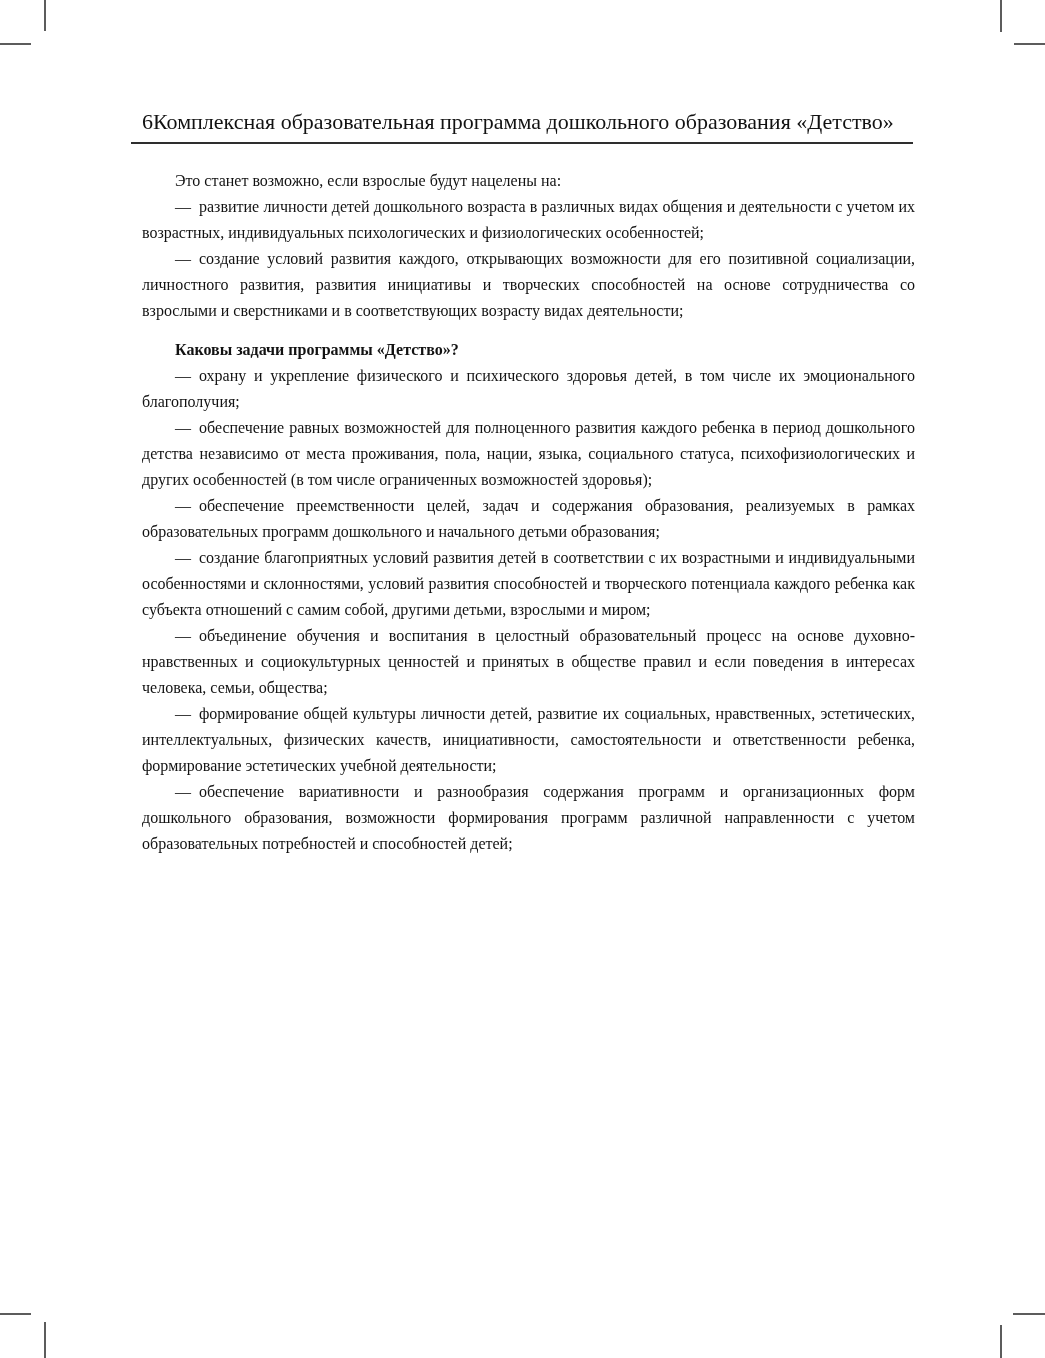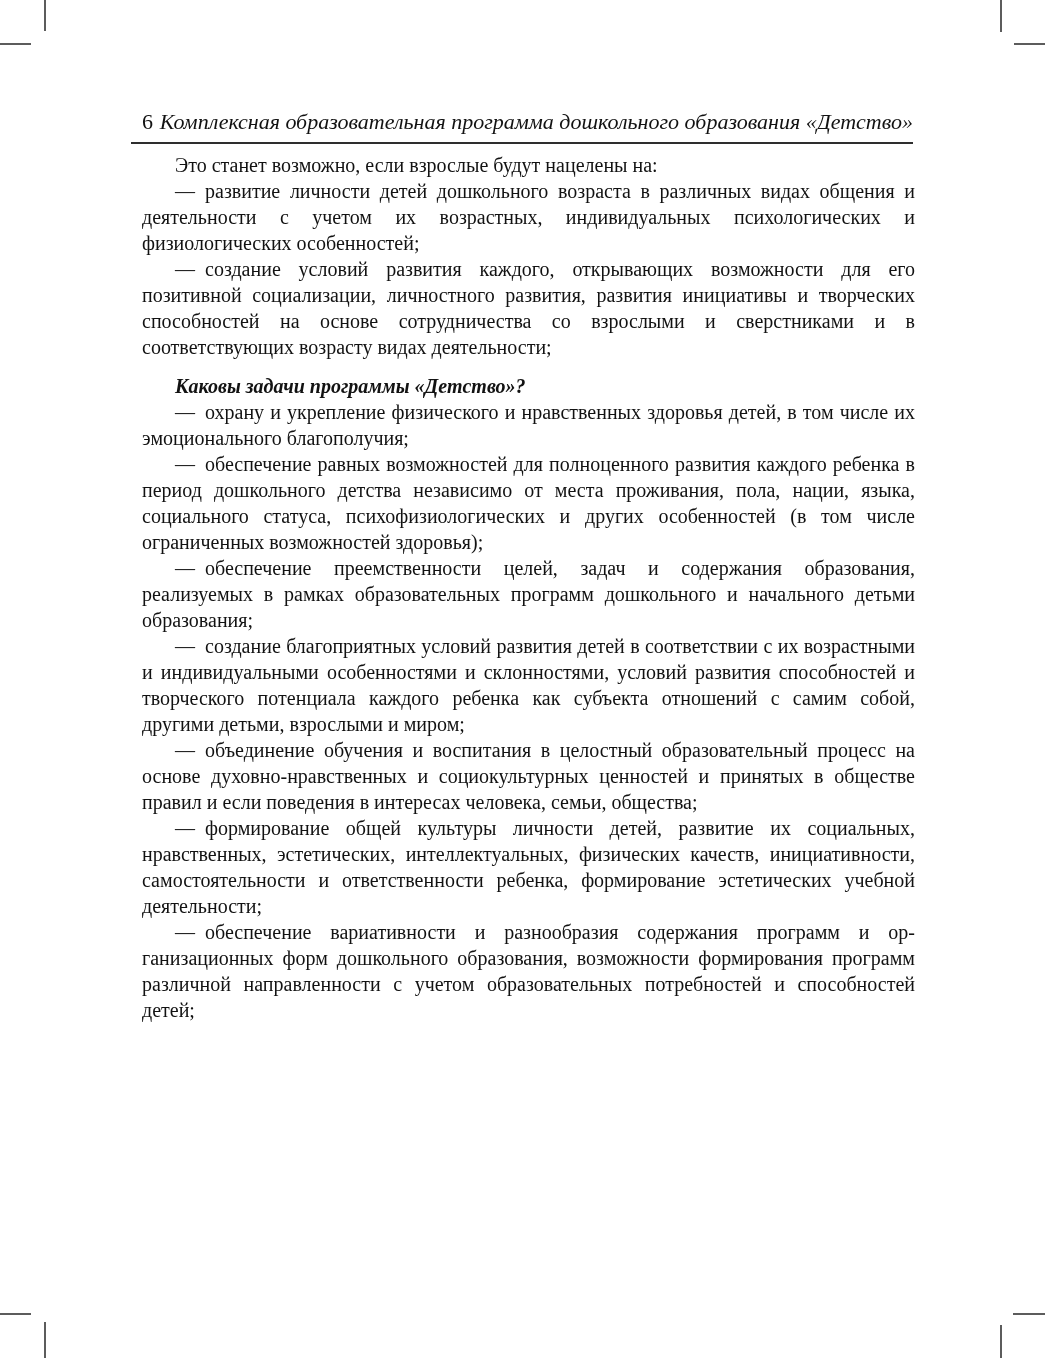--- a/index.html
+++ b/index.html
@@ -30,42 +30,40 @@
     padding-bottom: 7px;
     border-bottom: 2px solid #2e2e2e;
   }
   .page-number {
     padding-left: 11px;
     font-style: normal;
     flex: 0 0 auto;
   }
   .running-title {
     flex: 1 1 auto;
-    text-align: right;
-    font-style: italic;
+    text-align: left;
     white-space: nowrap;
   }
 
   
   .content {
     position: absolute;
     left: 142px;
-    top: 152px;
+    top: 168px;
     width: 773px;
-    font-size: 20px;
+    font-size: 16px;
     line-height: 26px;
     text-align: justify;
   }
   .content p {
     margin: 0;
     text-indent: 33px;
   }
   .section-heading {
     font-weight: bold;
-    font-style: italic;
     margin-top: 13px !important;
   }
 </style>
 </head>
 <body>
 
 <div class="mark v" style="left:44px;  top:0;      height:31px;"></div>
 <div class="mark h" style="left:0;     top:43px;   width:31px;"></div>
 <div class="mark v" style="left:1000px;top:0;      height:32px;"></div>
 <div class="mark h" style="left:1014px;top:43px;   width:31px;"></div>
@@ -78,20 +76,20 @@
   <span class="page-number">6</span>
   <span class="running-title">Комплексная образовательная программа дошкольного образования «Детство»</span>
 </div>
 
 <div class="content">
   <p>Это станет возможно, если взрослые будут нацелены на:</p>
   <p>— развитие личности детей дошкольного возраста в различных видах об­щения и деятельности с учетом их возрастных, индивидуальных психологи­ческих и физиологических особенностей;</p>
   <p>— создание условий развития каждого, открывающих возможности для его позитивной социализации, личностного развития, развития инициативы и творческих способностей на основе сотрудничества со взрослыми и сверс­тниками и в соответствующих возрасту видах деятельности;</p>
 
   <p class="section-heading">Каковы задачи программы «Детство»?</p>
-  <p>— охрану и укрепление физического и нравственных здоровья детей, в том числе их эмоционального благополучия;</p>
+  <p>— охрану и укрепление физического и психического здоровья детей, в том числе их эмоционального благополучия;</p>
   <p>— обеспечение равных возможностей для полноценного развития каждого ребенка в период дошкольного детства независимо от места проживания, пола, нации, языка, социального статуса, психофизиологических и других особен­ностей (в том числе ограниченных возможностей здоровья);</p>
   <p>— обеспечение преемственности целей, задач и содержания образования, реализуемых в рамках образовательных программ дошкольного и начального детьми образования;</p>
   <p>— создание благоприятных условий развития детей в соответствии с их возрастными и индивидуальными особенностями и склонностями, условий развития способностей и творческого потенциала каждого ребенка как субъек­та отношений с самим собой, другими детьми, взрослыми и миром;</p>
   <p>— объединение обучения и воспитания в целостный образовательный про­цесс на основе духовно-нравственных и социокультурных ценностей и приня­тых в обществе правил и если поведения в интересах человека, семьи, обще­ства;</p>
   <p>— формирование общей культуры личности детей, развитие их социаль­ных, нравственных, эстетических, интеллектуальных, физических качеств, инициативности, самостоятельности и ответственности ребенка, формирова­ние эстетических учебной деятельности;</p>
   <p>— обеспечение вариативности и разнообразия содержания программ и ор­ганизационных форм дошкольного образования, возможности формирования программ различной направленности с учетом образовательных потребностей и способностей детей;</p>
 </div>
 
 </body></html>

